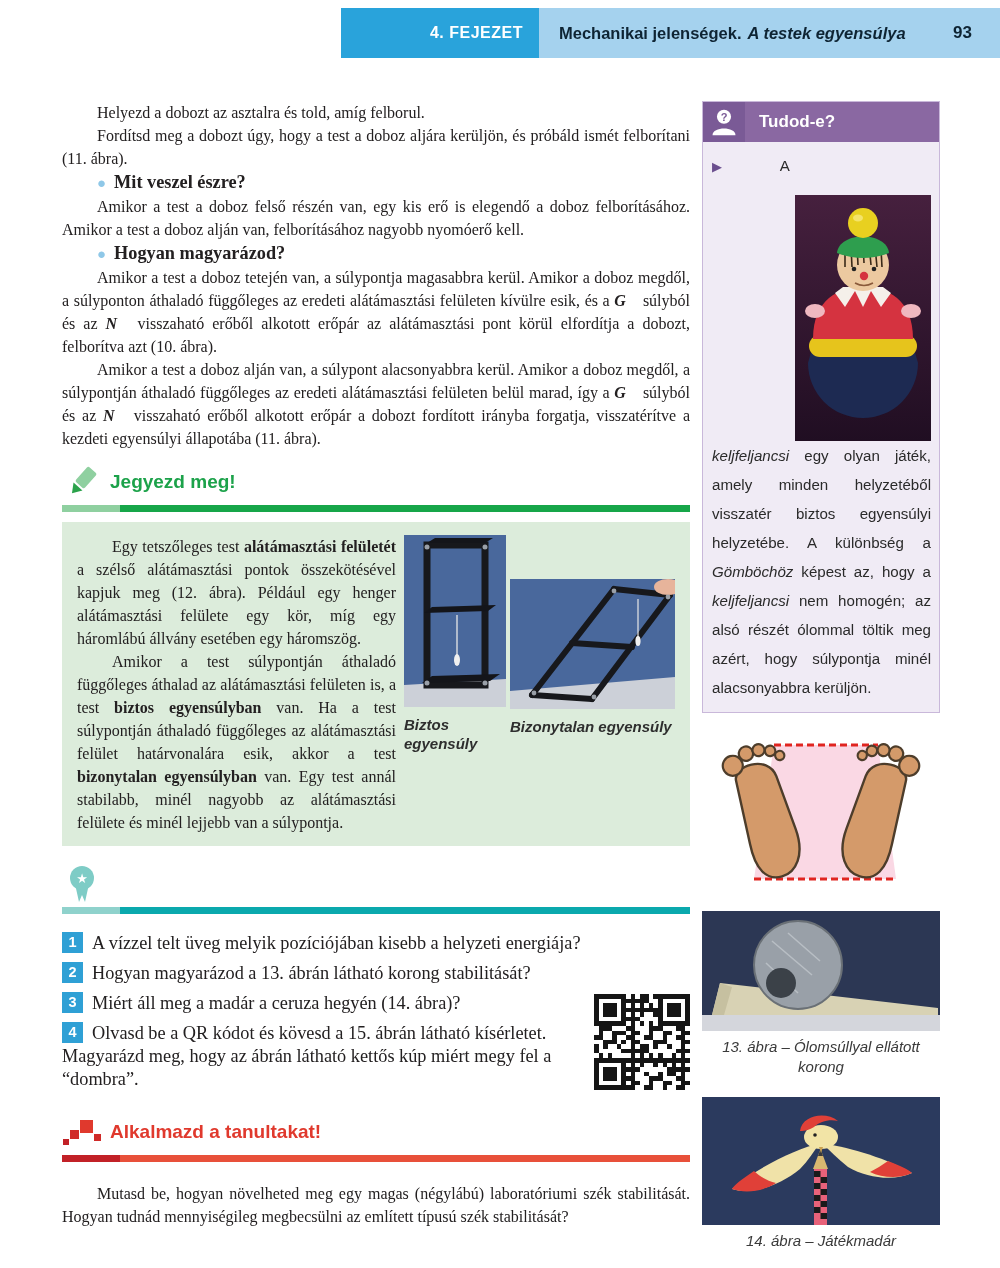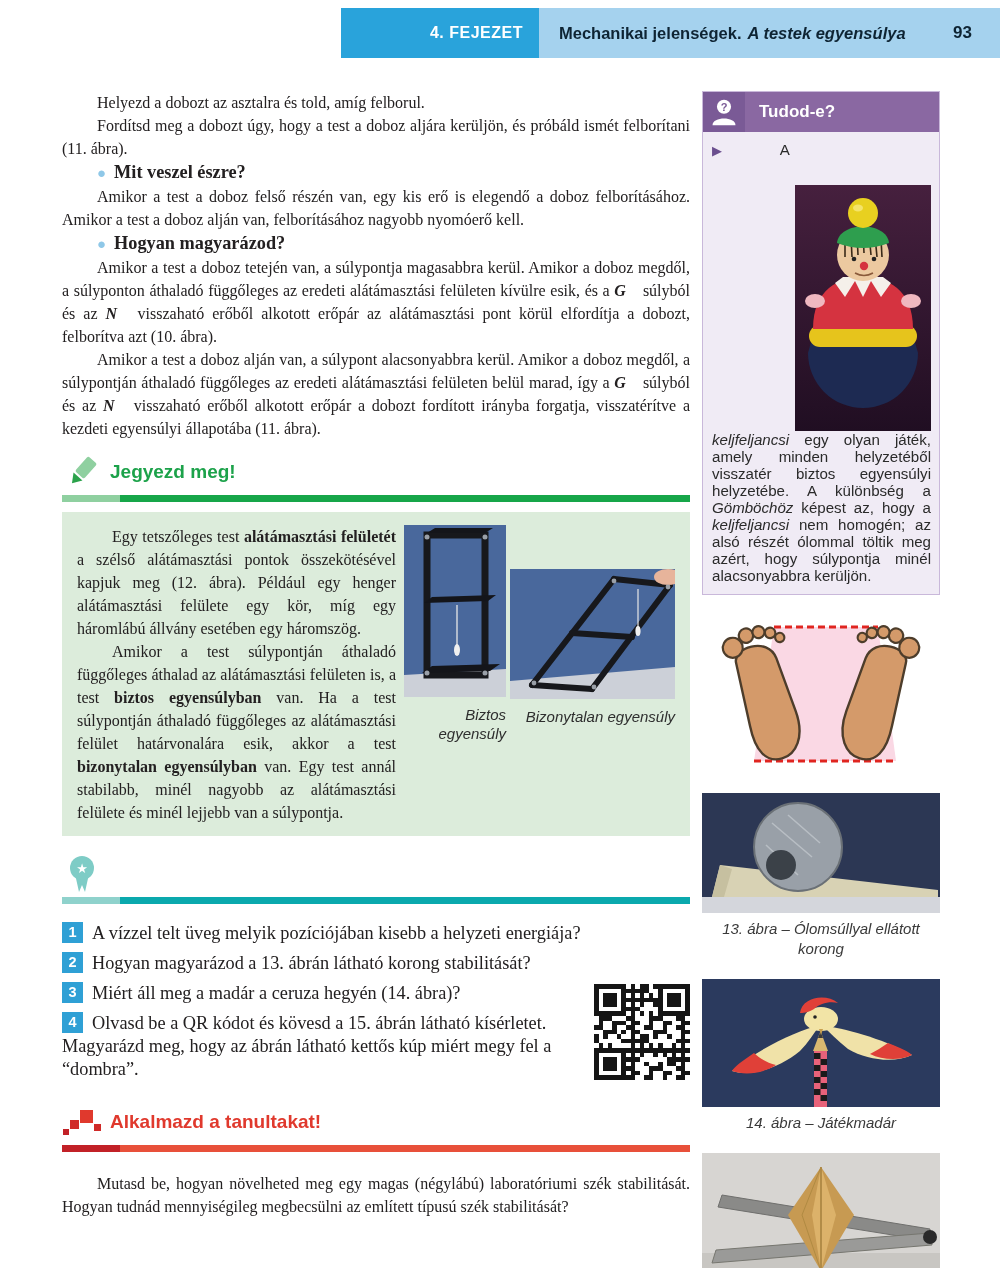--- a/index.html
+++ b/index.html
@@ -3,21 +3,21 @@
 <meta charset="utf-8">
 <style>
   * { margin:0; padding:0; box-sizing:border-box; }
   html,body { background:#ffffff; }
   .page {
     position:relative; width:1000px; height:1268px; margin:0 auto;
     background:#ffffff; overflow:hidden;
     font-family:"Liberation Serif", serif; color:#232021;
   }
   
-  .pageheader { display:flex; margin:8px 0 0 341px; height:50px;justify-content:flex-end; }
+  .pageheader { display:flex; margin:8px 0 10px 341px; height:50px;justify-content:flex-end; }
   .chapter-box {
     width:198px; background:#29a3db; color:#ffffff; display:flex;
     align-items:center; justify-content:flex-end; padding-right:16px;
     font-family:"Liberation Sans", sans-serif; font-weight:bold; font-size:16px;
     letter-spacing:.5px;
   }
   .title-bar {
     flex:1; background:#a5d2ee; display:flex; align-items:center;
     padding-left:20px; font-family:"Liberation Sans", sans-serif;
     font-weight:bold; font-size:16.5px; color:#0e2433;
@@ -42,42 +42,42 @@
   .sec-title.teal  { color:#0aa9ad; }
   .sec-title.red   { color:#e0392d; }
   .rule { height:7px; margin-top:5px; }
   .rule.green { background:linear-gradient(to right,#8fd0a0 0 58px,#17a649 58px 100%); }
   .rule.teal  { background:linear-gradient(to right,#8fd2cc 0 58px,#0aa9ad 58px 100%); }
   .rule.red   { background:linear-gradient(to right,#c22127 0 58px,#e8503a 58px 100%); }
   
   .greenbox { background:#dcecdb; margin-top:10px; padding:13px 15px 12px 15px; display:flex; }
   .greenbox .gb-text { width:346px; }
   .gb-figs { display:flex; margin-left:8px; align-items:flex-start; }
-  .gb-fig { text-align:right; }
+  .gb-fig { text-align:left;font-weight:bold; }
   .gb-fig + .gb-fig { margin-left:4px; margin-top:44px; }
   .gb-cap { font-family:"Liberation Sans", sans-serif; font-style:italic; font-size:15px; line-height:19px; color:#2e2e2e; margin-top:4px; }
   
   .questions { margin-top:18px; font-size:18.3px; line-height:23px; }
   .question { margin-bottom:7px; text-align:left; }
   .qbadge {
     display:inline-block; width:21px; height:21px; background:#2fa0d5; color:#fff;
     font-family:"Liberation Sans", sans-serif; font-weight:bold; font-size:14.5px;
     text-align:center; line-height:21px; margin-right:9px; vertical-align:2px;
   }
   .qr-wrap { float:right; margin:2px 0 4px 14px; }
   [data-name="qr-code"] { display:grid; grid-template-columns:repeat(21,1fr); width:96px; height:96px; background:#fff; }
   .qb { background:#151515; } .qw { background:#ffffff; }
   
   .tudode { background:#f0ebf5; border:1px solid #c9b8da; }
   .tudode-head { display:flex; align-items:stretch; background:#8a68a2; height:40px; }
   .tudode-icon { width:42px; background:#7a5a96; display:flex; align-items:center; justify-content:center; }
   .tudode-title { display:flex; align-items:center; padding-left:14px; color:#fff; font-family:"Liberation Sans", sans-serif; font-weight:bold; font-size:17px; }
   .tudode-body {
     padding:9px 8px 10px 9px; font-family:"Liberation Sans", sans-serif;
-    font-size:15.1px; line-height:17px; text-align:justify; color:#2a2a2a;
+    font-size:15.1px; line-height:29px; text-align:justify; color:#2a2a2a;
   }
   .tudode-body .tri { color:#6a4e8e; font-size:13px; margin-right:6px; }
   .tudode-body .it { font-style:italic; }
   .toy-float { float:right; width:136px; height:246px; margin:44px 0 0 6px; }
   .figblock { margin-top:20px; text-align:center; }
   .figcap {
     font-family:"Liberation Sans", sans-serif; font-style:italic; font-size:15px;
     line-height:20px; color:#3a3a3a; margin-top:6px;
   }
   .figblock svg { display:block; }

